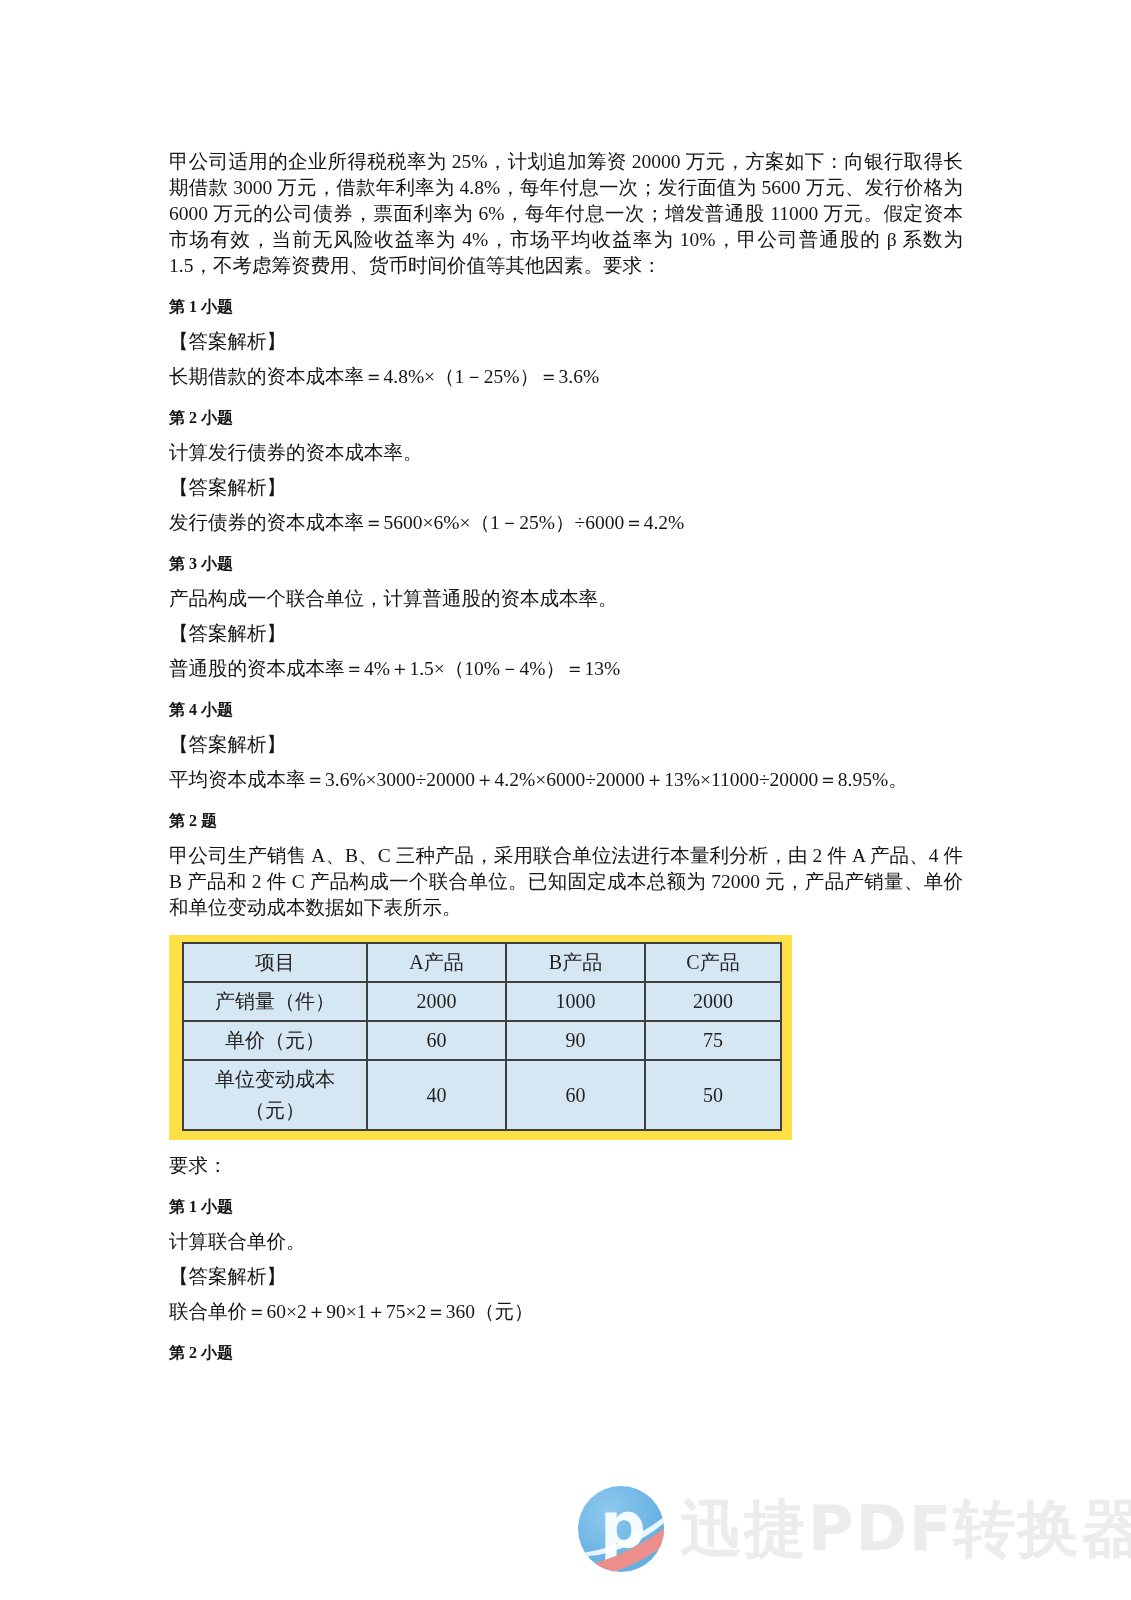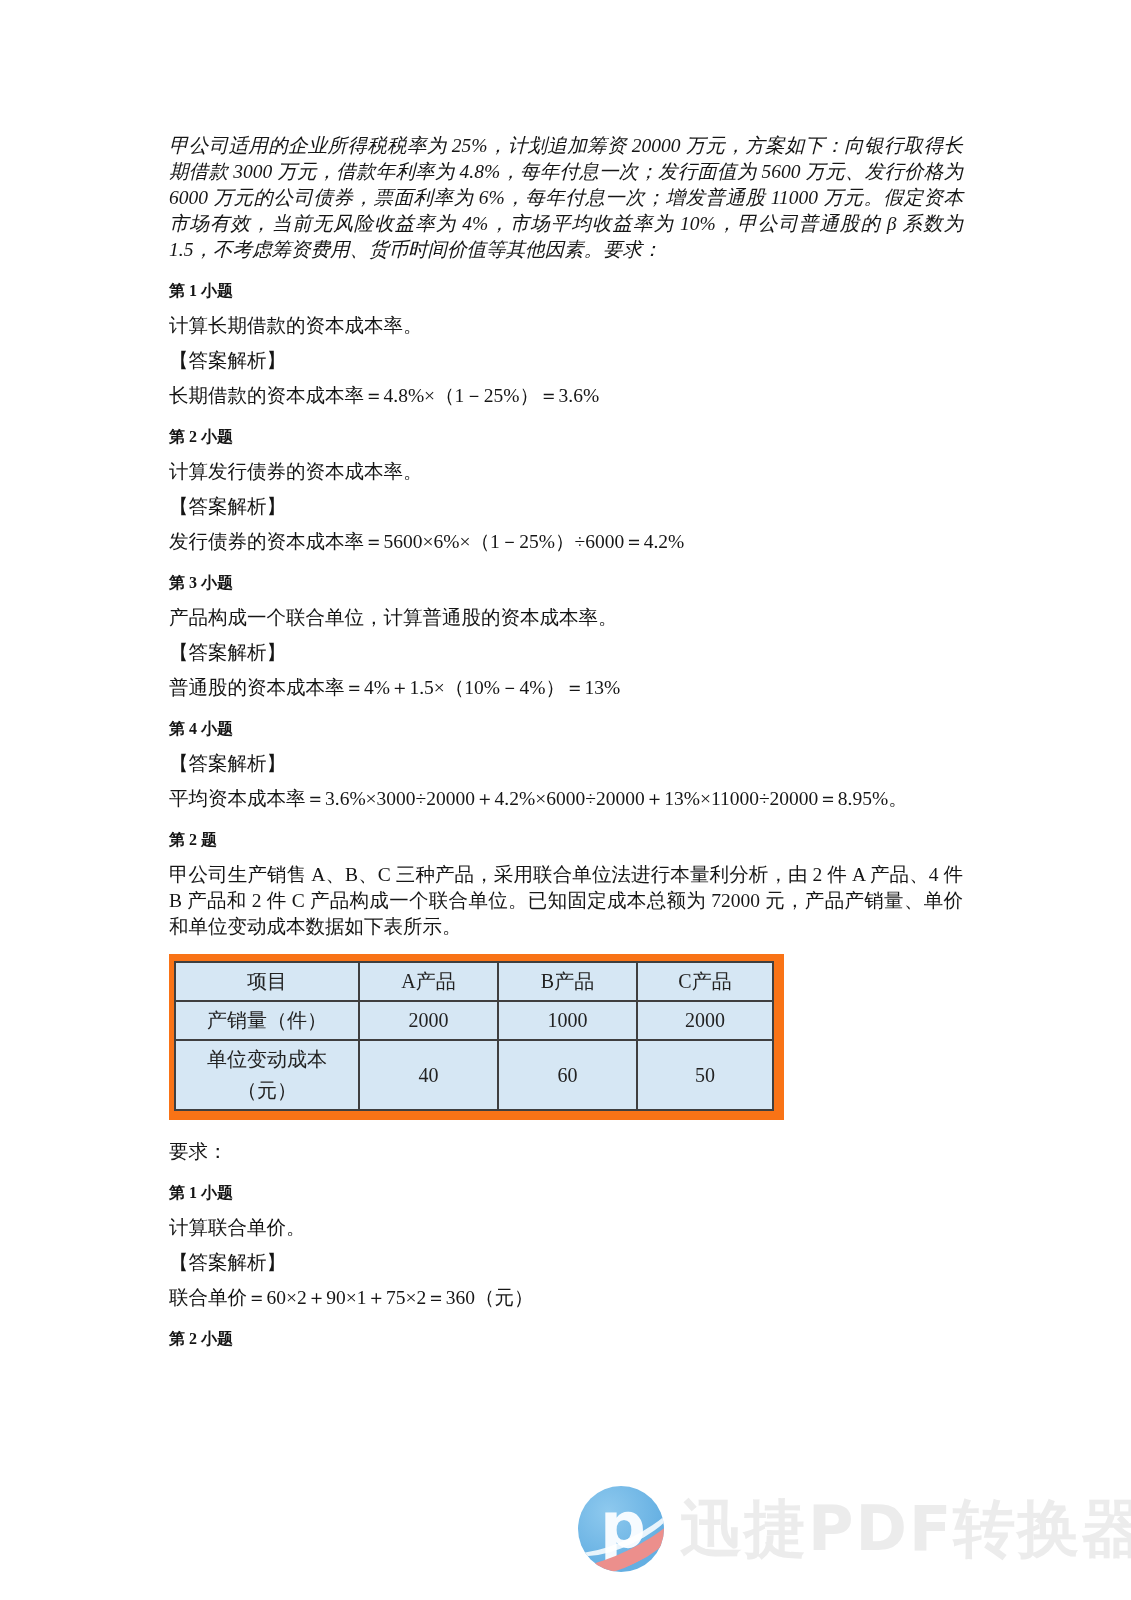--- a/index.html
+++ b/index.html
@@ -8,26 +8,26 @@
     background:#ffffff; overflow:hidden;
     font-family:"Liberation Serif", serif; color:#151515;
   }
   .content { position:absolute; left:169px; top:121px; width:794px; }
   .content p {
     font-size:19.5px; line-height:26px; margin:9px 0; text-align:justify;
   }
   .content h4 {
     font-size:16px; line-height:26px; margin:15px 0 9px; font-weight:bold;
   }
-  .content p.intro { margin-top:12px;font-style:italic; }
+  .content p.intro { margin-top:28px; }
 
   
   .table-wrap {
-    background:#f97316; display:inline-block;
-    padding:7px 10px 9px 5px; margin:5px 0 6px;
+    background:#fde047; display:inline-block;
+    padding:7px 10px 9px 13px; margin:5px 0 0;
   }
   .data-table { border-collapse:collapse; font-size:20px; }
   .data-table th, .data-table td {
     border:2px solid #3f3f3f; background:#d6e7f4;
     text-align:center; font-weight:normal;
     padding:3px 6px; line-height:31px; color:#222;
   }
   .col-label { width:170px; }
   .col-a { width:125px; }
   .col-b { width:125px; }
@@ -70,21 +70,20 @@
 </style>
 </head>
 <body>
 
 <div class="page">
   <div class="content">
 
     <p class="intro">甲公司适用的企业所得税税率为 25%，计划追加筹资 20000 万元，方案如下：向银行取得长期借款 3000 万元，借款年利率为 4.8%，每年付息一次；发行面值为 5600 万元、发行价格为 6000 万元的公司债券，票面利率为 6%，每年付息一次；增发普通股 11000 万元。假定资本市场有效，当前无风险收益率为 4%，市场平均收益率为 10%，甲公司普通股的 β 系数为 1.5，不考虑筹资费用、货币时间价值等其他因素。要求：</p>
 
     <h4>第 1 小题</h4>
-    <p>计算长期借款的资本成本率。</p>
     <p>【答案解析】</p>
     <p>长期借款的资本成本率＝4.8%×（1－25%）＝3.6%</p>
 
     <h4>第 2 小题</h4>
     <p>计算发行债券的资本成本率。</p>
     <p>【答案解析】</p>
     <p>发行债券的资本成本率＝5600×6%×（1－25%）÷6000＝4.2%</p>
 
     <h4>第 3 小题</h4>
     <p>产品构成一个联合单位，计算普通股的资本成本率。</p>
@@ -109,20 +108,26 @@
           </tr>
         </thead>
         <tbody>
           <tr>
             <td>产销量（件）</td>
             <td>2000</td>
             <td>1000</td>
             <td>2000</td>
           </tr>
           <tr>
+            <td>单价（元）</td>
+            <td>60</td>
+            <td>90</td>
+            <td>75</td>
+          </tr>
+          <tr>
             <td>单位变动成本（元）</td>
             <td>40</td>
             <td>60</td>
             <td>50</td>
           </tr>
         </tbody>
       </table>
     </div>
 
     <p>要求：</p>

